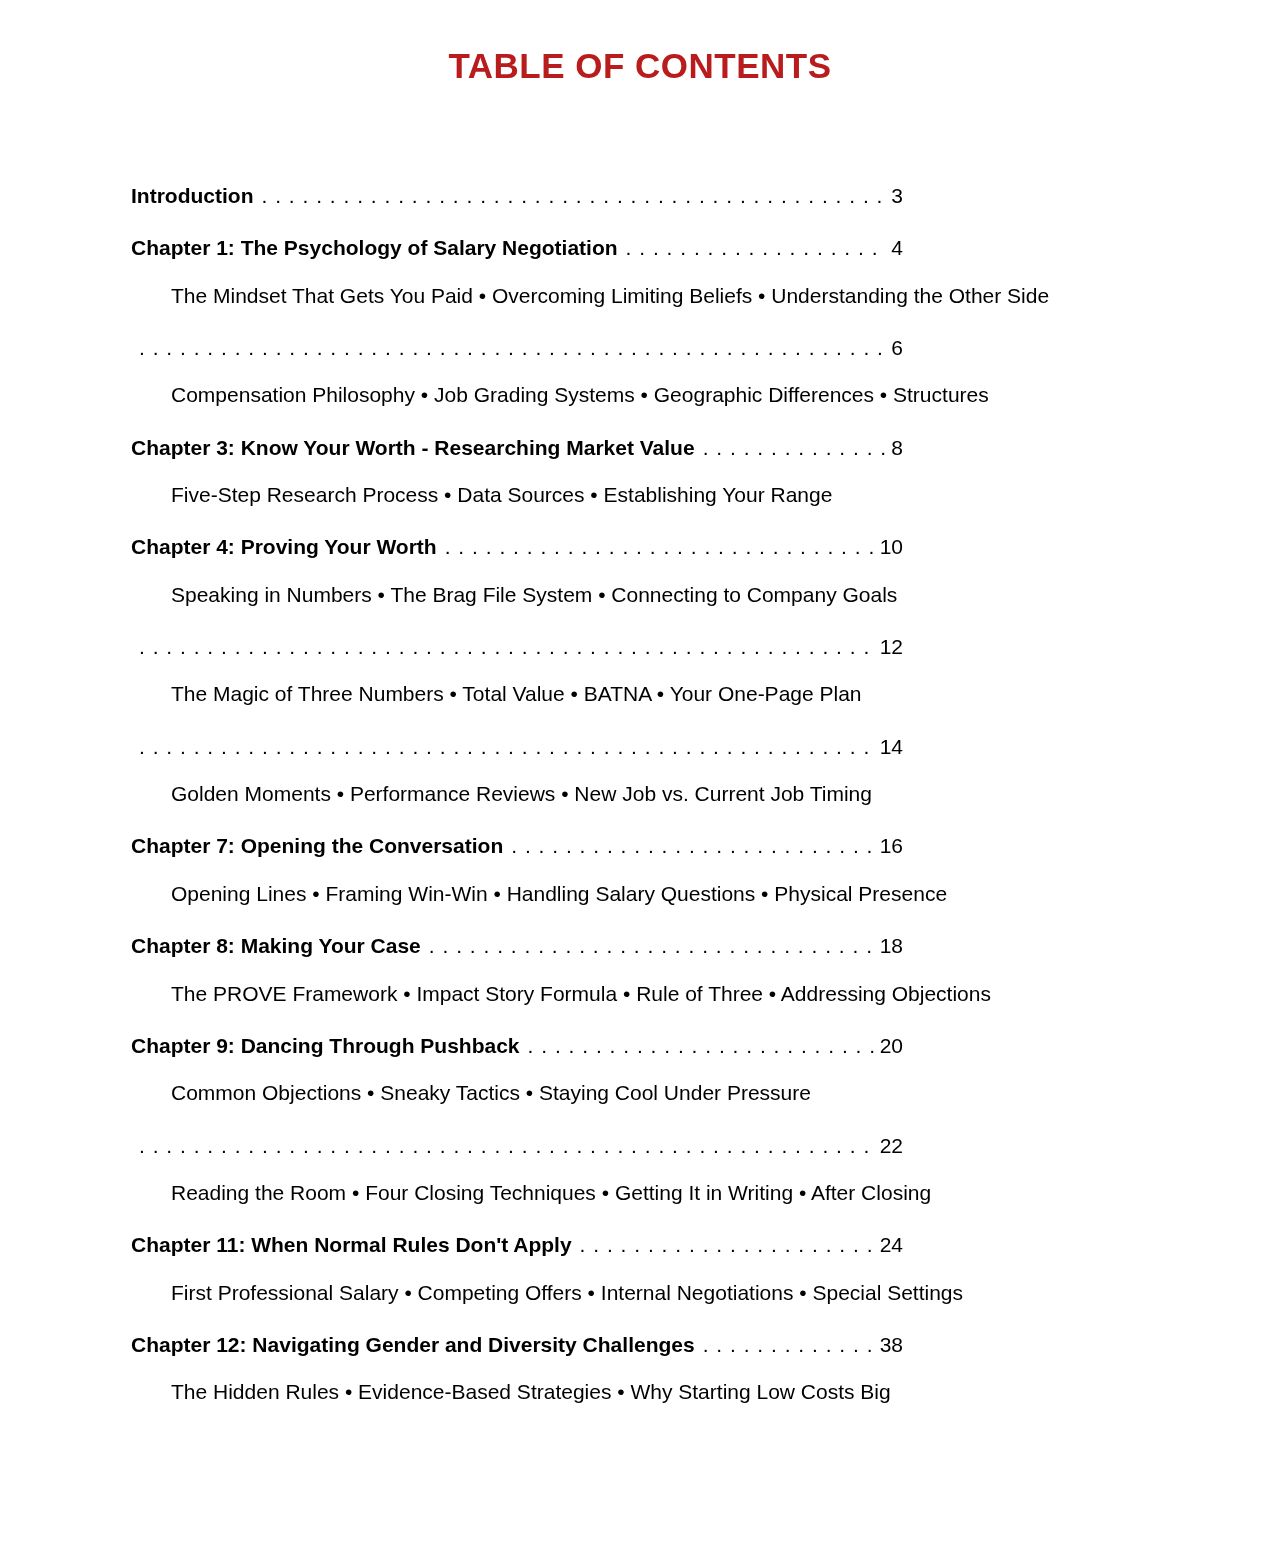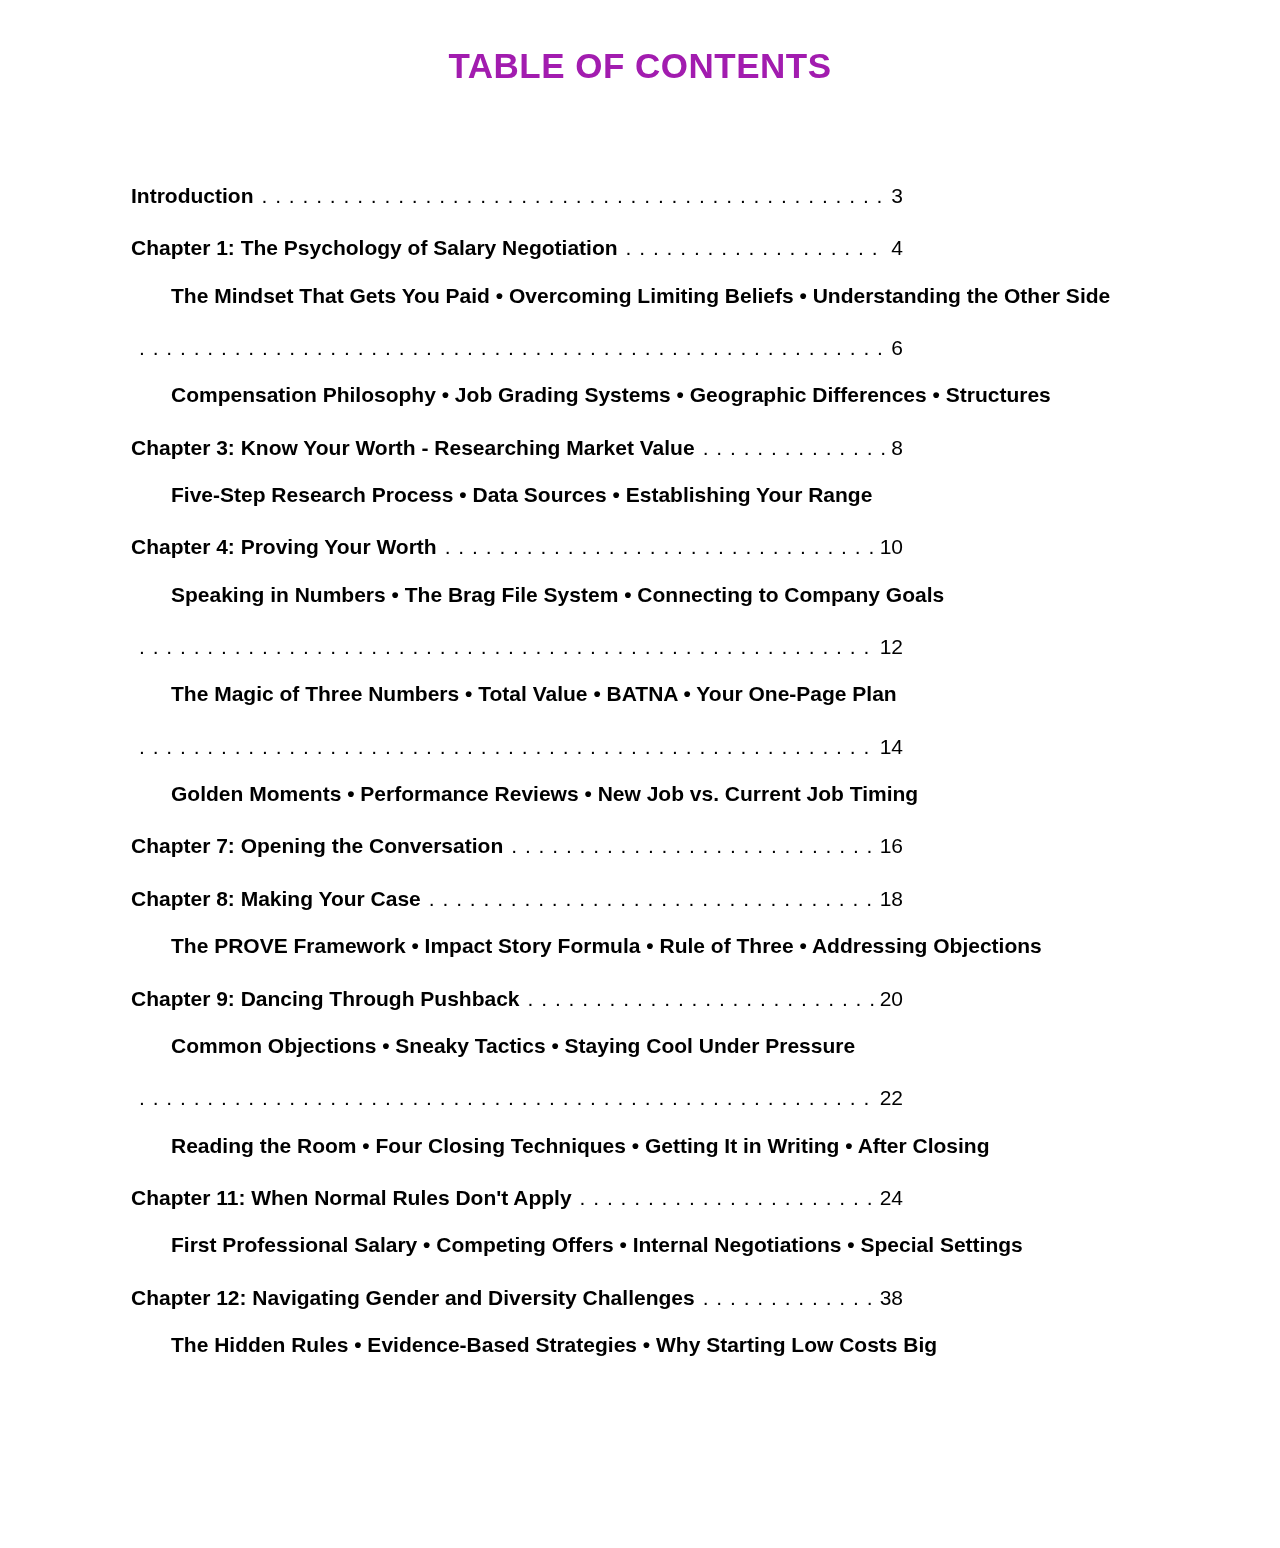--- a/index.html
+++ b/index.html
@@ -14,21 +14,21 @@
     min-height: 1548px;
     margin: 0 auto;
     background: #ffffff;
     box-sizing: border-box;
     padding: 46px 131px 40px 131px;
   }
   .page-title {
     font-size: 35px;
     font-weight: bold;
     text-align: center;
-    color: #a21caf;
+    color: #b91c1c;
     margin: 0 0 96px 0;
     letter-spacing: 0.5px;
   }
   .toc-list {
     font-size: 21px;
   }
   .entry {
     margin-bottom: 24px;
   }
   .entry-line {
@@ -52,21 +52,21 @@
     color: #000000;
   }
   .entry-page {
     flex: 0 0 auto;
     font-weight: normal;
   }
   .entry-sub {
     margin-left: 40px;
     max-width: 962px;
     line-height: 1.35;
-    font-weight: bold;
+    font-weight: normal;
   }
 </style>
 </head>
 <body>
 
 <div class="page">
   <h1 class="page-title">TABLE OF CONTENTS</h1>
 
   <div class="toc-list">
   <div class="entry">
@@ -128,20 +128,21 @@
     </div>
     <div class="entry-sub">Golden Moments • Performance Reviews • New Job vs. Current Job Timing</div>
   </div>
 
   <div class="entry">
     <div class="entry-line">
       <span class="entry-title">Chapter 7: Opening the Conversation</span>
       <span class="entry-dots">. . . . . . . . . . . . . . . . . . . . . . . . . . . . . . . . . . . . . . . . . . . . . . . . . . . . . . . . . . . . . . . . . . . . . . . . . . . . . . . . . . . . . . . . . . </span>
       <span class="entry-page">16</span>
     </div>
+    <div class="entry-sub">Opening Lines • Framing Win-Win • Handling Salary Questions • Physical Presence</div>
   </div>
 
   <div class="entry">
     <div class="entry-line">
       <span class="entry-title">Chapter 8: Making Your Case</span>
       <span class="entry-dots">. . . . . . . . . . . . . . . . . . . . . . . . . . . . . . . . . . . . . . . . . . . . . . . . . . . . . . . . . . . . . . . . . . . . . . . . . . . . . . . . . . . . . . . . . . </span>
       <span class="entry-page">18</span>
     </div>
     <div class="entry-sub">The PROVE Framework • Impact Story Formula • Rule of Three • Addressing Objections</div>
   </div>

